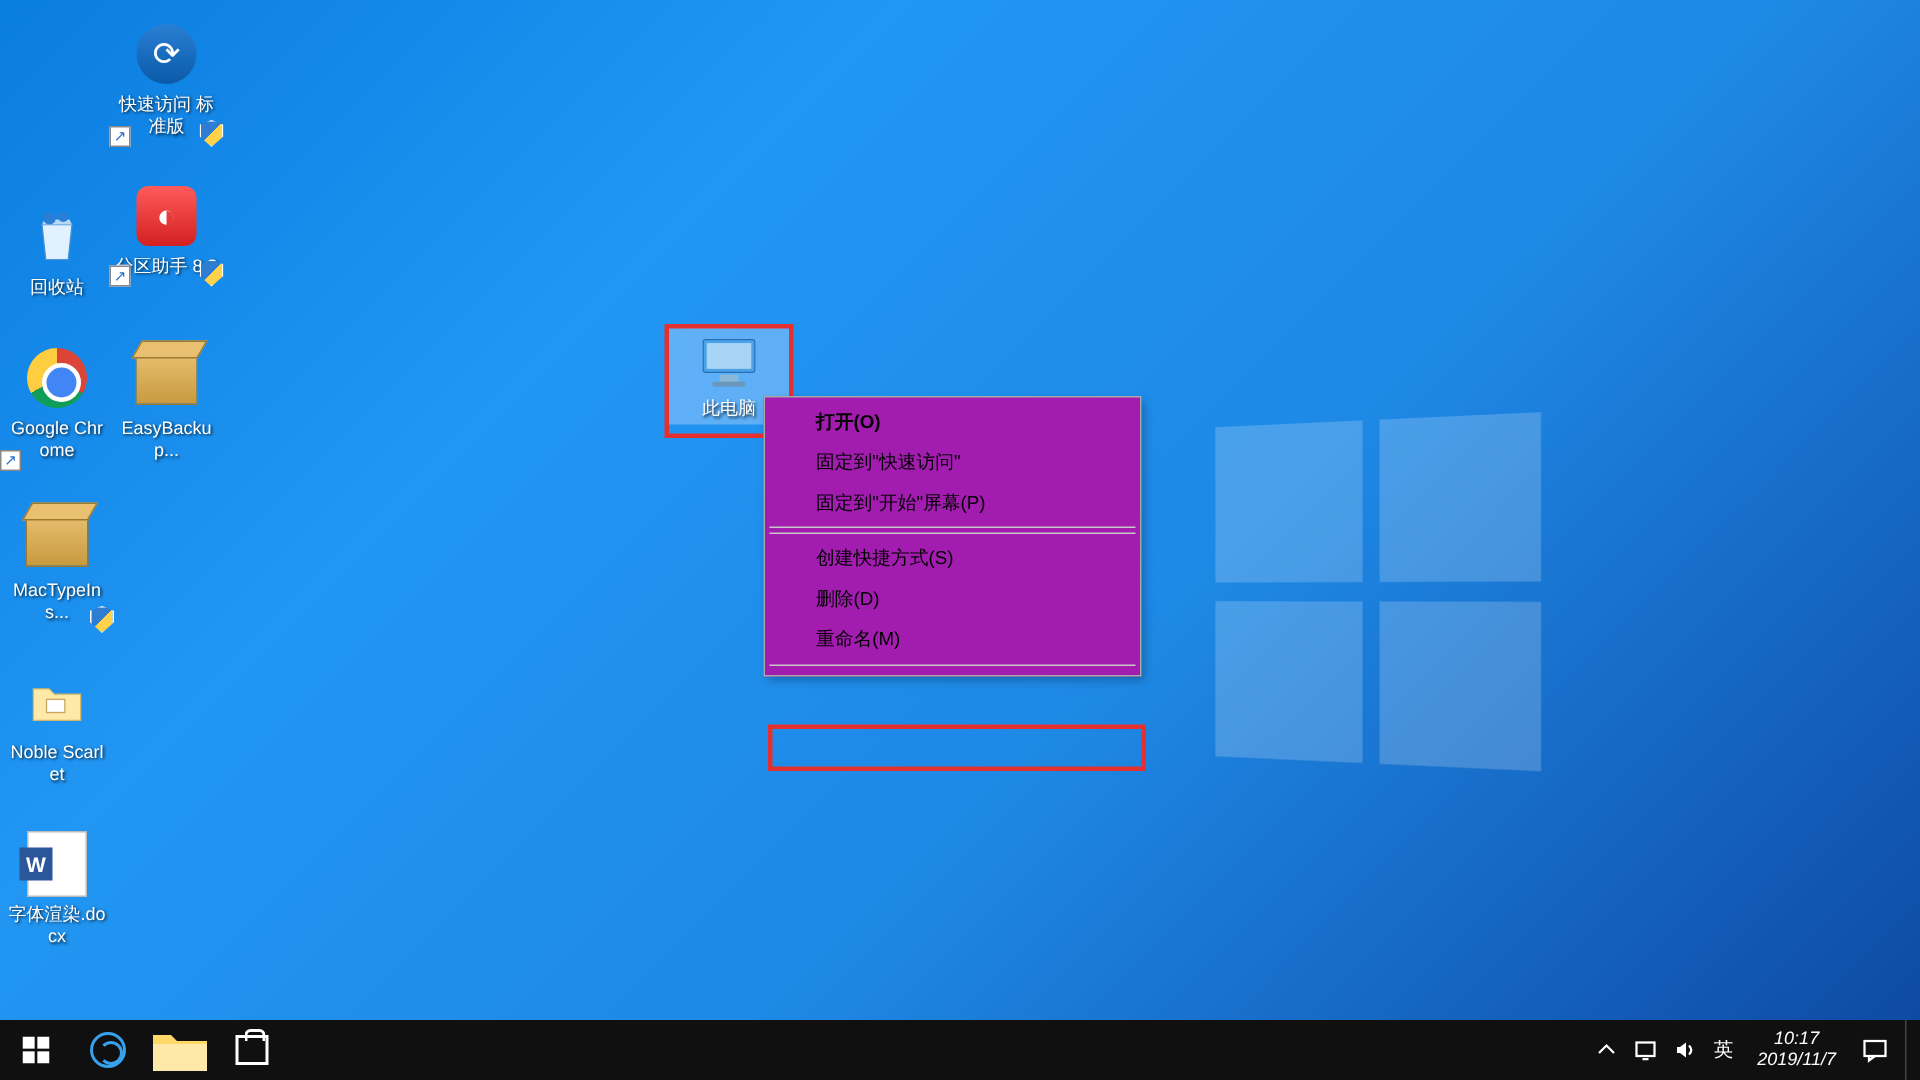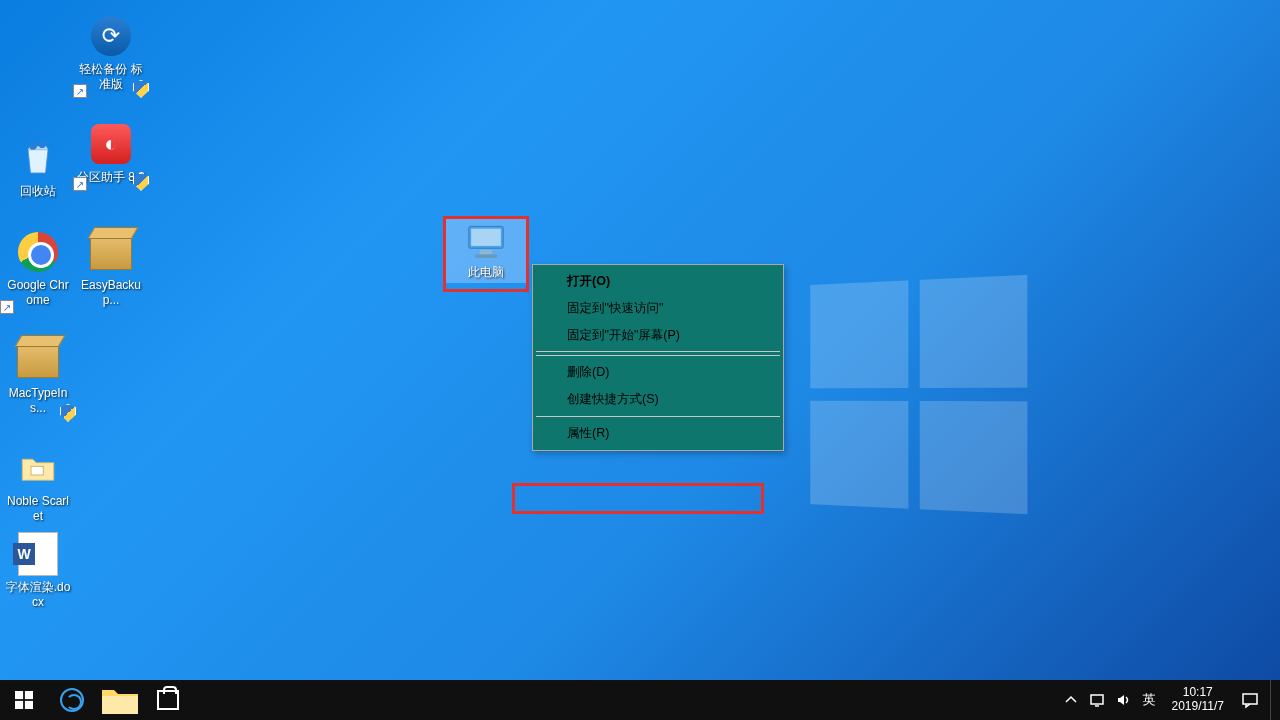--- a/index.html
+++ b/index.html
@@ -78,23 +78,23 @@
   display: flex; flex-direction: column; align-items: center;
   background: rgba(170,210,255,0.45);
   padding: 4px 0 2px;
   cursor: pointer;
 }
 .this-pc .label { color:#fff; font-size:12px; text-shadow:1px 1px 2px rgba(0,0,0,0.8); margin-top:2px;}
 
 
 .context-menu {
   position: absolute;
-  left: 532px; top: 264px;
+  left: 509px; top: 264px;
   width: 252px;
-  background: #0f766e;
+  background: #a21caf;
   border: 1px solid #a8a8a8;
   box-shadow: 2px 3px 6px rgba(0,0,0,0.25);
   padding: 3px 2px;
   z-index: 10;
 }
 .menu-item {
   padding: 4px 12px 4px 32px;
   font-size: 12.5px;
   color: #000;
   cursor: pointer;
@@ -143,42 +143,42 @@
 .tray {
   margin-left: auto;
   display:flex;align-items:center;height:40px;
   font-size:12px;
   gap: 6px;
   padding-right: 4px;
 }
 .tray .tray-ic{width:20px;height:40px;display:flex;align-items:center;justify-content:center;cursor:pointer;}
 .tray .tray-ic svg{width:16px;height:16px;stroke:#fff;fill:none;stroke-width:1.5;}
 .tray .ime{font-size:13px;padding:0 4px;cursor:pointer;}
-.tray .clock{display:flex;flex-direction:column;align-items:center;line-height:1.15;font-size:12px;padding:0 6px;cursor:pointer;}
+.tray .clock{display:flex;flex-direction:column;align-items:center;line-height:1.15;font-size:12px;padding:0 6px;cursor:pointer;font-style:italic;}
 .tray .notif{width:28px;height:40px;display:flex;align-items:center;justify-content:center;cursor:pointer;}
 .tray .notif svg{width:18px;height:18px;stroke:#fff;fill:none;stroke-width:1.5;}
 .tray .showdesk{width:6px;height:40px;border-left:1px solid #444;cursor:pointer;}
 </style>
 </head>
 <body>
 
 <div class="win-logo">
   <div></div>
     <div></div>
     <div></div>
     <div></div>
 </div>
 
 <div class="desktop-icon" style="left:75px;top:10px;">
   <div class="ic">
     <span class="ic-app1">⟳</span>
     <span class="shield-overlay"></span>
     <span class="shortcut-overlay">↗</span>
   </div>
-  <div class="label">轻松备份 标准版</div>
+  <div class="label">快速访问 标准版</div>
 </div>
 
 <div class="desktop-icon" style="left:2px;top:132px;">
   <div class="ic ic-bin">
     <svg viewBox="0 0 48 48">
         <path fill="#e0f2ff" stroke="#4a90d9" stroke-width="1" d="M12 14 H36 L33 42 H15 Z"></path>
         <path fill="#b5d8f5" d="M12 14 H36 L34 10 H14 Z"></path>
         <circle cx="18" cy="9" r="5" fill="#2a7fd4"></circle>
         <circle cx="29" cy="8" r="4" fill="#2a7fd4"></circle>
       </svg>
@@ -221,21 +221,21 @@
 <div class="desktop-icon" style="left:2px;top:442px;">
   <div class="ic ic-folder">
     <svg viewBox="0 0 48 48">
         <path fill="#ffe9a8" stroke="#d4b968" d="M6 14 L6 38 L42 38 L42 18 L22 18 L18 14 Z"></path>
         <rect x="16" y="22" width="14" height="10" fill="#fff" stroke="#c8a860"></rect>
       </svg>
   </div>
   <div class="label">Noble Scarlet</div>
 </div>
 
-<div class="desktop-icon" style="left:2px;top:528px;">
+<div class="desktop-icon" style="left:2px;top:550px;">
   <div class="ic">
     <span class="ic-word"></span>
   </div>
   <div class="label">字体渲染.docx</div>
 </div>
 
 <div class="this-pc">
   <svg viewBox="0 0 64 48" width="50" height="40">
     <rect x="10" y="4" width="44" height="28" rx="2" fill="#4aa3e8" stroke="#2a6fb5"></rect>
     <rect x="13" y="7" width="38" height="22" fill="#a8d4f5"></rect>
@@ -245,24 +245,24 @@
   <div class="label">此电脑</div>
 </div>
 <div class="highlight-box"></div>
 
 <div class="context-menu">
   <div class="menu-item bold">打开(O)</div>
   <div class="menu-item">固定到"快速访问"</div>
   <div class="menu-item">固定到"开始"屏幕(P)</div>
   <div class="menu-sep"></div>
   <div class="menu-sep"></div>
+  <div class="menu-item">创建快捷方式(S)</div>
   <div class="menu-item">删除(D)</div>
-  <div class="menu-item">创建快捷方式(S)</div>
+  <div class="menu-item">重命名(M)</div>
   <div class="menu-sep"></div>
-  <div class="menu-item">属性(R)</div>
 </div>
 <div class="menu-highlight"></div>
 
 <div class="taskbar">
   <div class="task-start">
     <svg viewBox="0 0 20 20">
       <rect x="0" y="0" width="9" height="9" fill="#fff"></rect>
       <rect x="11" y="0" width="9" height="9" fill="#fff"></rect>
       <rect x="0" y="11" width="9" height="9" fill="#fff"></rect>
       <rect x="11" y="11" width="9" height="9" fill="#fff"></rect>

